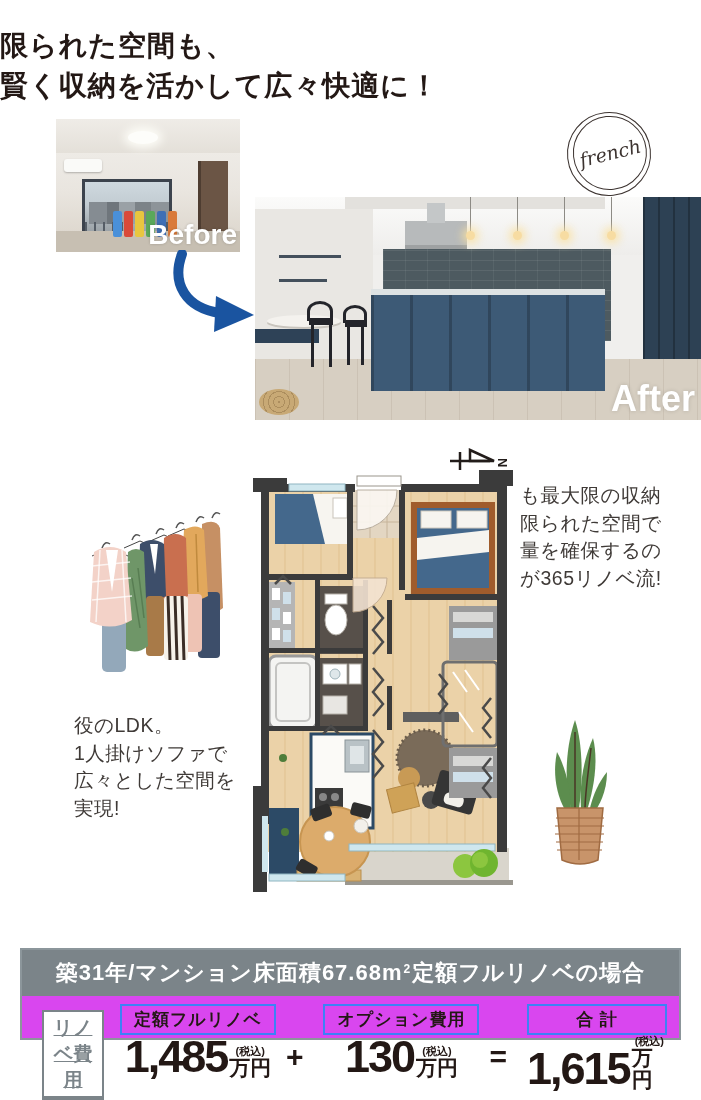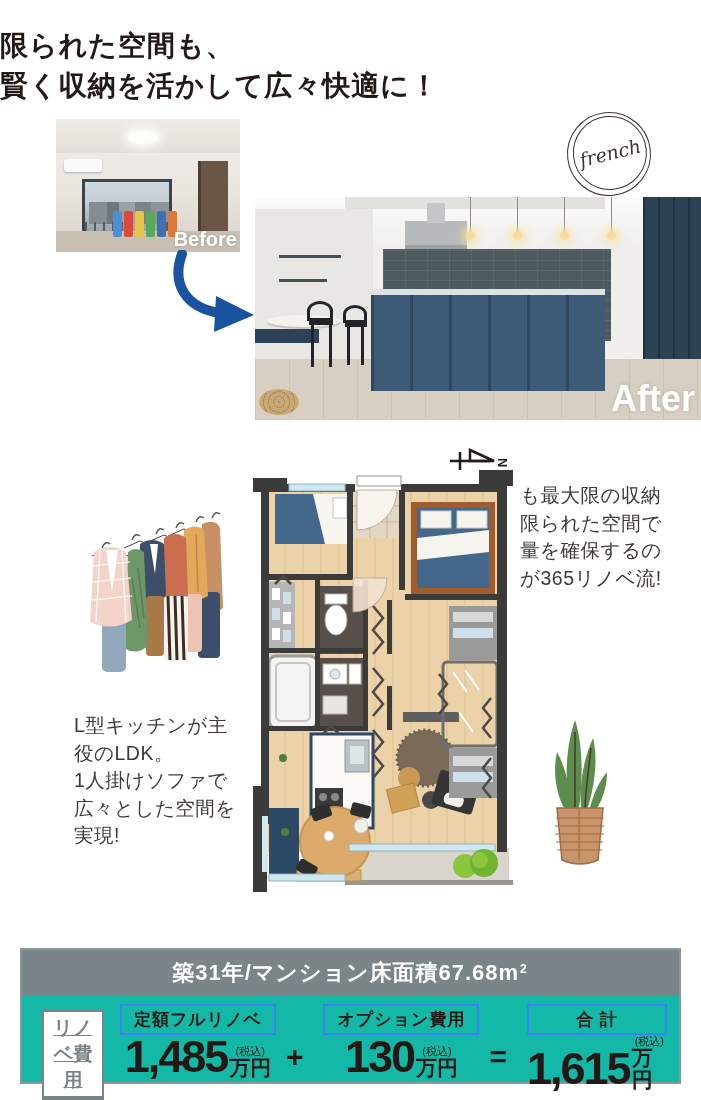--- a/index.html
+++ b/index.html
@@ -25,21 +25,21 @@
   .bp-bldg{position:absolute;left:4px;bottom:8px;width:80px;height:22px;
           background:linear-gradient(90deg,#858c92 0 18px,#6f767c 18px 30px,#9aa1a6 30px 46px,#7c8388 46px 62px,#8d9499 62px 80px);}
   .bp-rail{position:absolute;left:0;bottom:0;width:100%;height:10px;
           background:repeating-linear-gradient(90deg,#555d66 0 2px,transparent 2px 9px);}
   .bp-mid{position:absolute;left:44px;top:58px;width:4px;height:58px;background:#3c434d;}
   .bp-door{position:absolute;left:142px;top:42px;width:30px;height:76px;background:#6b5545;
           border-left:3px solid #4e3d31;}
   .bp-floor{position:absolute;left:0;top:112px;width:100%;height:21px;background:#c7bfb2;}
   .bp-pen{position:absolute;left:56px;top:92px;width:66px;height:26px;display:flex;}
   .bp-pen span{flex:1;margin:0 1px;border-radius:2px;}
-  .before-label{position:absolute;right:3px;bottom:1px;color:#fff;font-weight:bold;font-size:20px;
+  .before-label{position:absolute;right:3px;bottom:1px;color:#fff;font-weight:bold;font-size:28px;
           text-shadow:0 0 3px rgba(0,0,0,.2);}
 
   
   .arrow{position:absolute;left:166px;top:250px;}
 
   
   .stamp{position:absolute;left:567px;top:112px;width:84px;height:84px;border:1.5px solid #3c3330;
          border-radius:50%;transform:rotate(-6deg);}
   .stamp-inner{position:absolute;left:5px;top:3px;right:3px;bottom:5px;border:1px solid #3c3330;
          border-radius:50%;display:flex;align-items:center;justify-content:center;}
@@ -83,35 +83,35 @@
   .note{position:absolute;font-size:19.5px;line-height:27.5px;color:#3f3a37;letter-spacing:.5px;}
   .note-right{left:520px;top:482px;width:180px;}
   .note-left{left:74px;top:712px;width:205px;}
   .note span{display:block;}
 
   
   .clothes{position:absolute;left:80px;top:508px;}
   .plant{position:absolute;left:541px;top:708px;}
 
   
-  .pricing{position:absolute;left:20px;top:948px;width:661px;height:136px;border:2px solid #8c969b;background:#14b8a6;}
+  .pricing{position:absolute;left:20px;top:948px;width:661px;height:92px;border:2px solid #8c969b;background:#d946ef;}
   .pr-header{height:46px;background:#7b8489;color:#fff;font-weight:bold;font-size:22px;
         display:flex;align-items:center;justify-content:center;letter-spacing:1px;}
   .pr-header sup{font-size:12px;margin:-8px 1px 0 1px;}
   .pr-body{display:flex;align-items:flex-start;padding:8px 12px 0 20px;}
   .pr-labelbox{width:112px;margin-top:6px;text-align:center;font-weight:bold;font-size:19px;}
   .pr-label-top{border:2px solid #7b8489;color:#7b8489;background:#fff;padding:3px 5px;text-decoration:underline;}
   .pr-label-bottom{background:#7b8489;color:#fff;padding:5px 0;}
   .price-col{display:flex;flex-direction:column;align-items:center;margin-left:16px;}
   .price-box{border:2px solid #3b82f6;font-size:17px;font-weight:bold;padding:2px 12px;white-space:nowrap;
         text-align:center;letter-spacing:1px;}
   .price-line{display:flex;align-items:flex-end;margin-top:0;}
   .amount{font-size:45px;font-weight:bold;line-height:44px;letter-spacing:-2px;}
   .unit-stack{display:flex;flex-direction:column;align-items:center;margin-left:2px;}
-  .tax{font-size:11px;font-weight:normal;line-height:12px;}
+  .tax{font-size:11px;font-weight:bold;line-height:12px;}
   .unit{font-size:21px;font-weight:bold;line-height:22px;}
   .operator{font-size:30px;font-weight:bold;margin:36px 4px 0 10px;}
   .pr-wide{min-width:140px;}
 </style>
 </head>
 <body>
 
 <div class="page" data-name="renovation-flyer">
 
   <div class="title" data-name="page-title">
@@ -417,21 +417,20 @@
     <g stroke="rgba(255,255,255,0.75)" stroke-width="1.5">
       <line x1="12" y1="58" x2="50" y2="54"></line>
         <line x1="12" y1="74" x2="51" y2="70"></line>
         <line x1="12" y1="92" x2="52" y2="88"></line>
       <line x1="20" y1="42" x2="16" y2="114"></line>
         <line x1="42" y1="42" x2="46" y2="114"></line>
     </g>
   </svg>
 
   <div class="note note-left" data-name="kitchen-note">
-    <span data-name="kitchen-note-line">L型キッチンが主</span>
     <span data-name="kitchen-note-line">役のLDK。</span>
     <span data-name="kitchen-note-line">1人掛けソファで</span>
     <span data-name="kitchen-note-line">広々とした空間を</span>
     <span data-name="kitchen-note-line">実現!</span>
   </div>
 
   <svg class="plant" width="78" height="158" viewBox="0 0 78 158" data-name="potted-plant-illustration">
     <path d="M30,100 C22,70 26,35 34,12 C42,36 42,74 38,100 Z" fill="#5c8d4e"></path>
     <path d="M40,100 C38,72 44,48 52,30 C58,54 52,84 46,102 Z" fill="#5c8d4e"></path>
     <path d="M24,102 C14,84 12,62 16,44 C26,62 30,86 30,102 Z" fill="#5c8d4e"></path>
@@ -446,20 +445,21 @@
         <line x1="15" y1="134" x2="62" y2="134"></line>
       <line x1="16" y1="142" x2="61" y2="142"></line>
         <line x1="38" y1="100" x2="38" y2="152"></line>
     </g>
   </svg>
 
   <div class="pricing" data-name="pricing-section">
     <div class="pr-header" data-name="pricing-header">
       <span data-name="pricing-header-text">築31年/マンション床面積67.68m</span>
         <sup data-name="square-meter-sup">2</sup>
+        <span data-name="pricing-header-tail">定額フルリノベの場合</span>
     </div>
     <div class="pr-body" data-name="pricing-body">
       <div class="pr-labelbox" data-name="price-reference-label">
         <div class="pr-label-top" data-name="renovation-cost-label">リノベ費用</div>
         <div class="pr-label-bottom" data-name="reference-price-label">参考価格</div>
       </div>
 
       <div class="price-col" data-name="flat-renovation-price">
         <div class="price-box" data-name="flat-renovation-label">定額フルリノベ</div>
         <div class="price-line" data-name="flat-renovation-amount-line">

